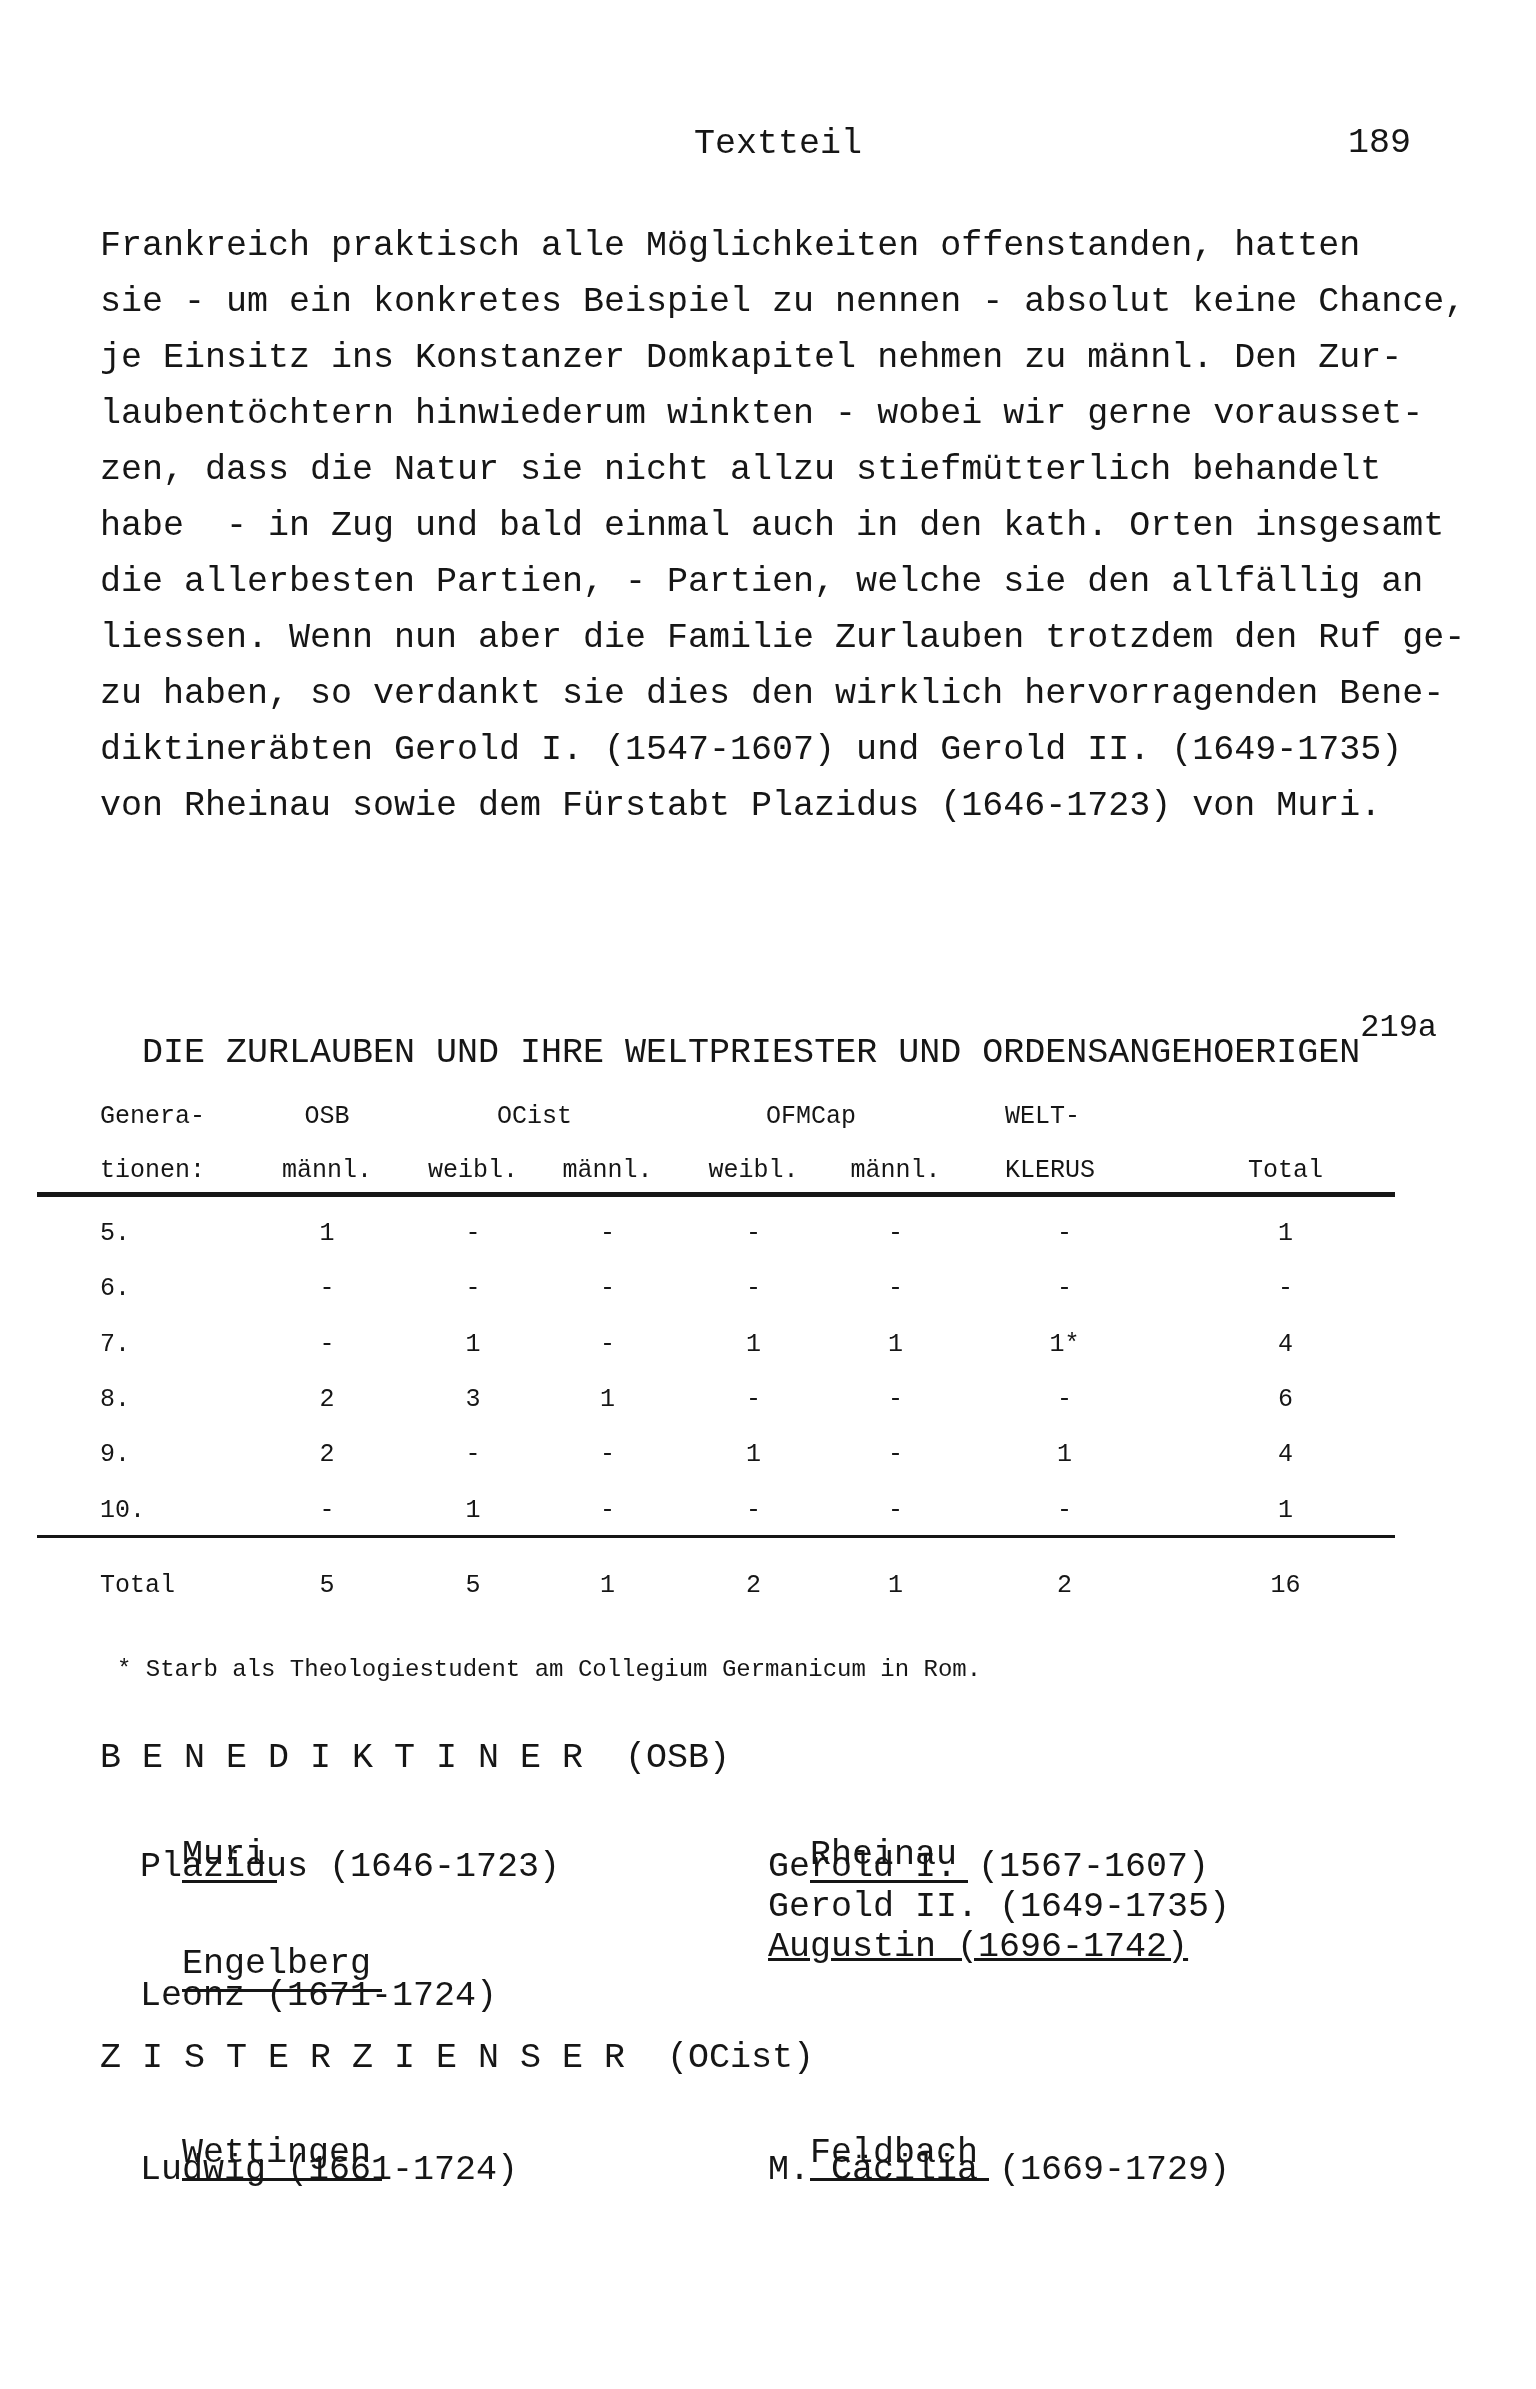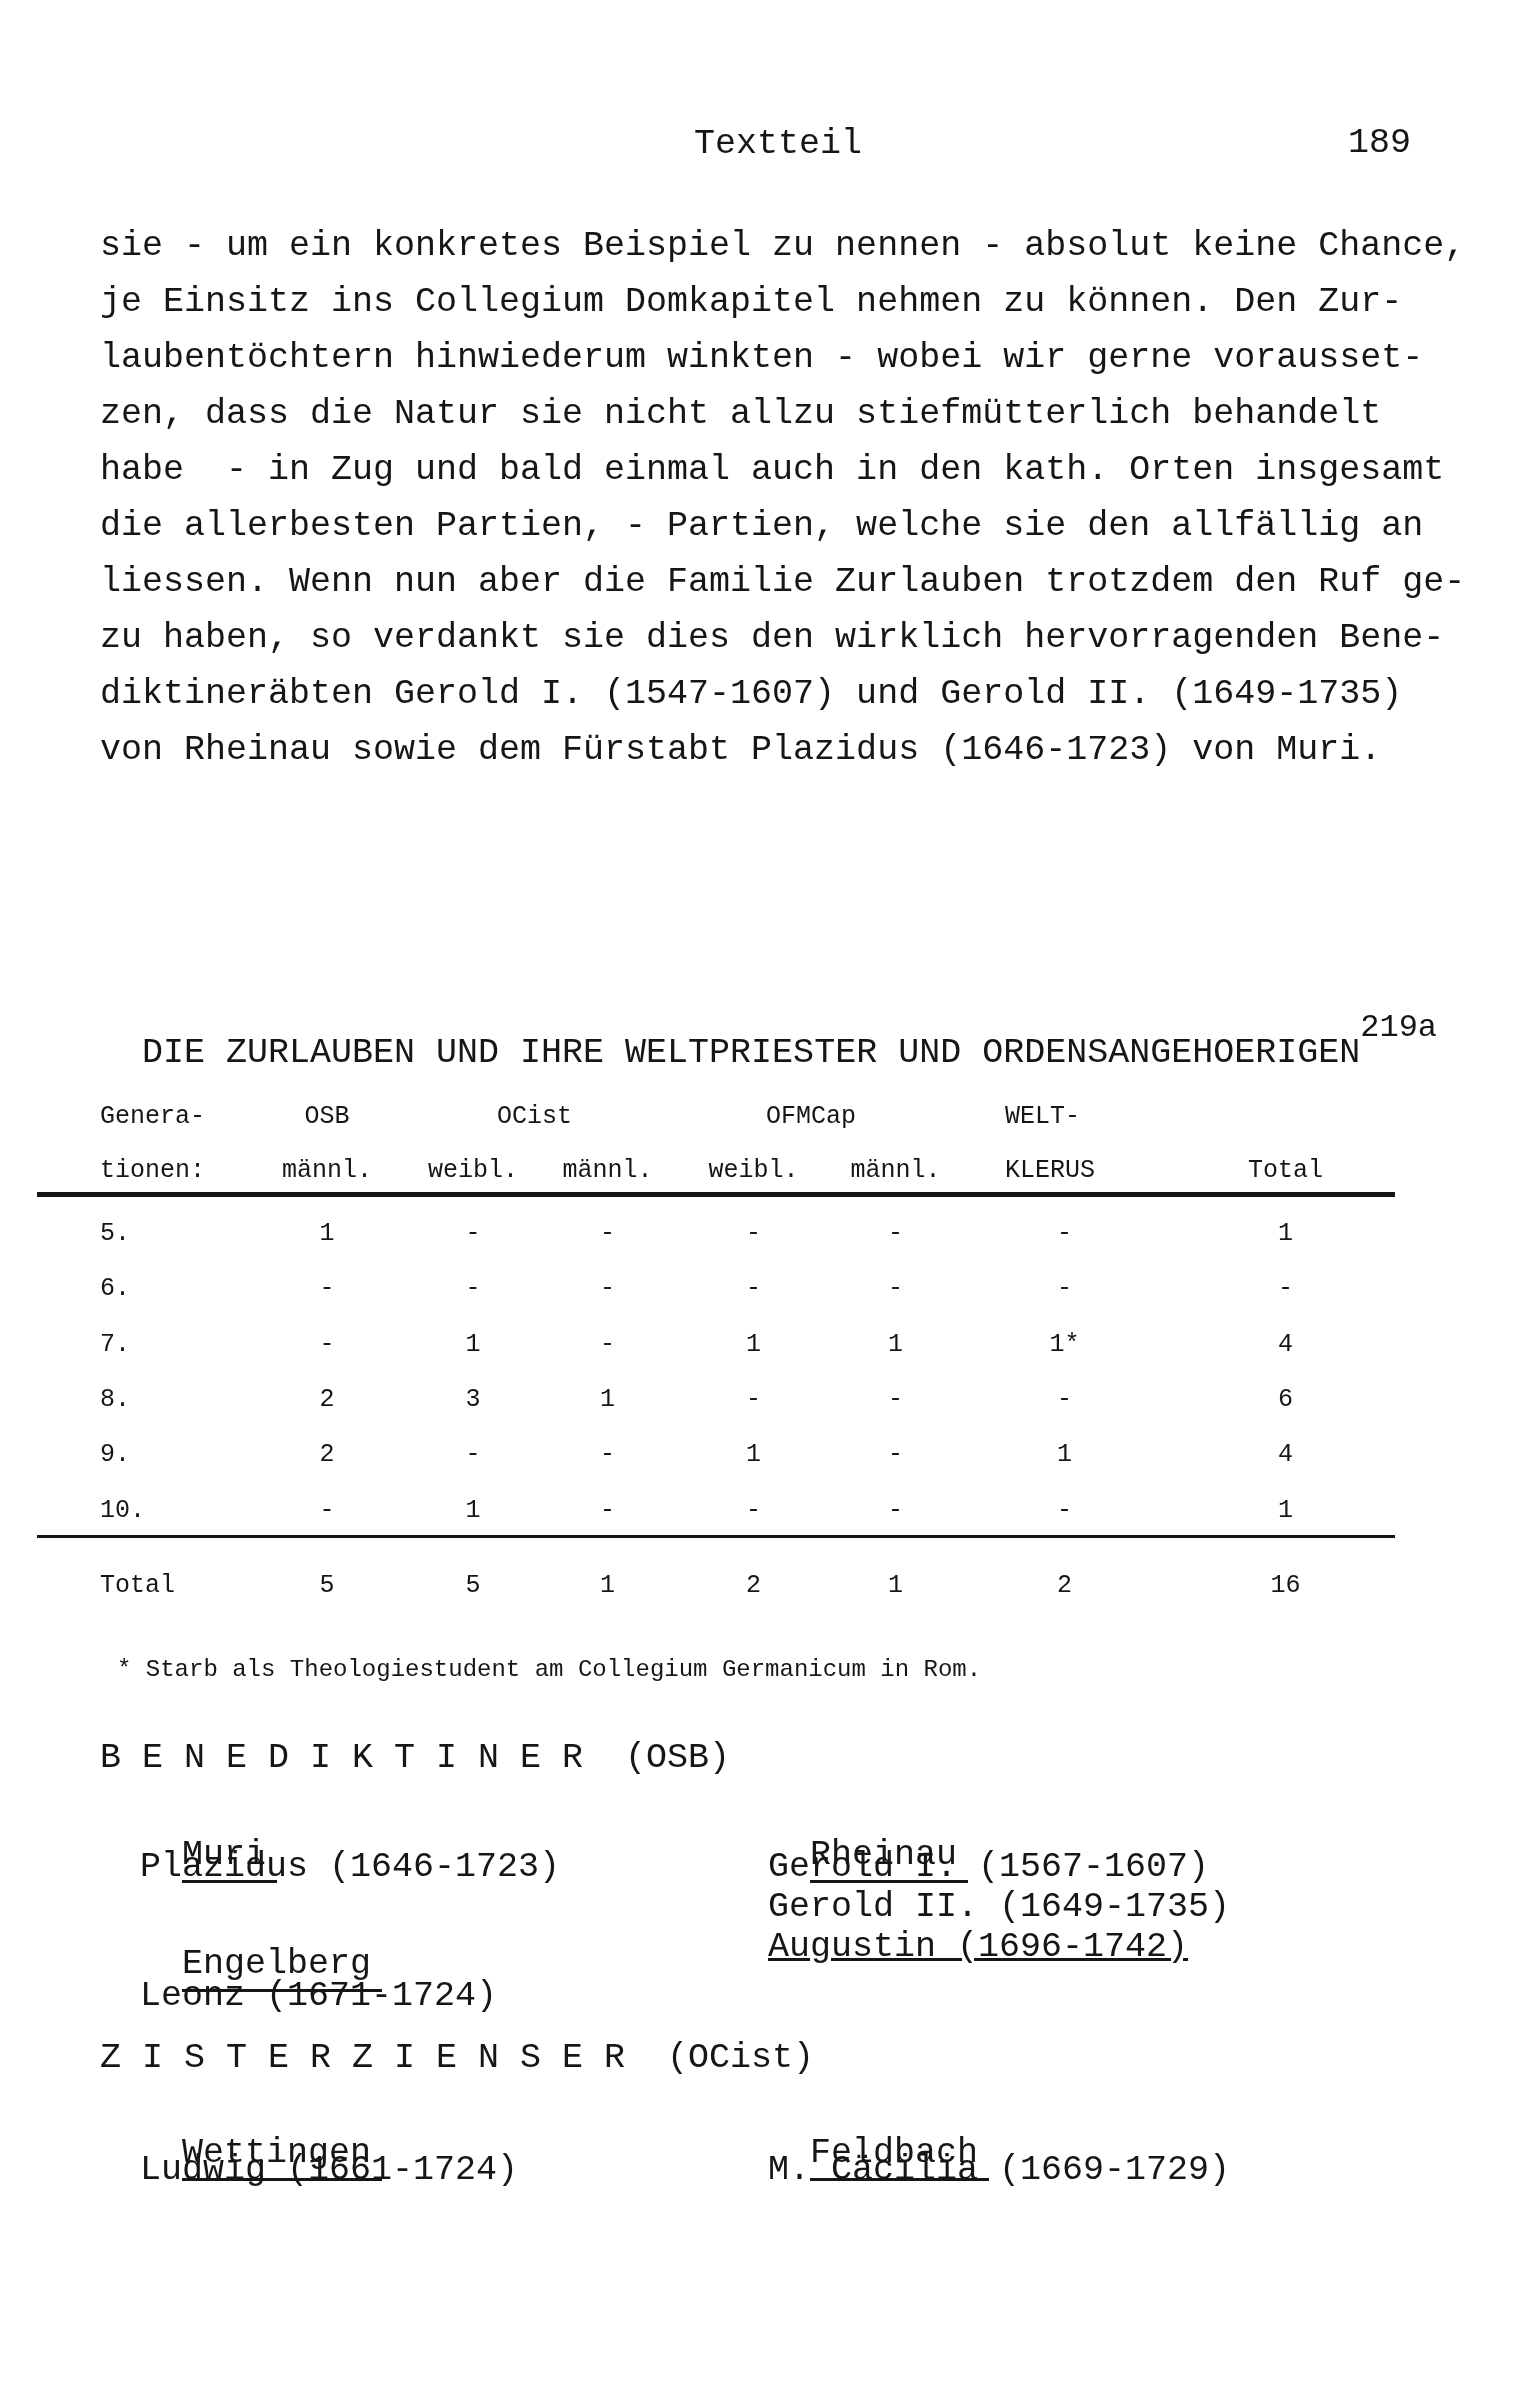--- a/index.html
+++ b/index.html
@@ -32,22 +32,23 @@
   #rule-top { top:1192px; height:5.4px; }
   #rule-bottom { top:1535px; height:3.1px; }
 </style>
 </head>
 <body>
 
 <div class="abs t45" style="left:694px; top:124px;">Textteil</div>
 <div class="abs t45" style="left:1348px; top:123px;">189</div>
 
 <div id="paragraph">
+  <div class="pline">Frankreich praktisch alle Möglichkeiten offenstanden, hatten</div>
   <div class="pline">sie - um ein konkretes Beispiel zu nennen - absolut keine Chance,</div>
-  <div class="pline">je Einsitz ins Collegium Domkapitel nehmen zu können. Den Zur-</div>
+  <div class="pline">je Einsitz ins Konstanzer Domkapitel nehmen zu männl. Den Zur-</div>
   <div class="pline">laubentöchtern hinwiederum winkten - wobei wir gerne vorausset-</div>
   <div class="pline">zen, dass die Natur sie nicht allzu stiefmütterlich behandelt</div>
   <div class="pline">habe  - in Zug und bald einmal auch in den kath. Orten insgesamt</div>
   <div class="pline">die allerbesten Partien, - Partien, welche sie den allfällig an</div>
   <div class="pline">liessen. Wenn nun aber die Familie Zurlauben trotzdem den Ruf ge-</div>
   <div class="pline">zu haben, so verdankt sie dies den wirklich hervorragenden Bene-</div>
   <div class="pline">diktineräbten Gerold I. (1547-1607) und Gerold II. (1649-1735)</div>
   <div class="pline">von Rheinau sowie dem Fürstabt Plazidus (1646-1723) von Muri.</div>
 </div>
 

